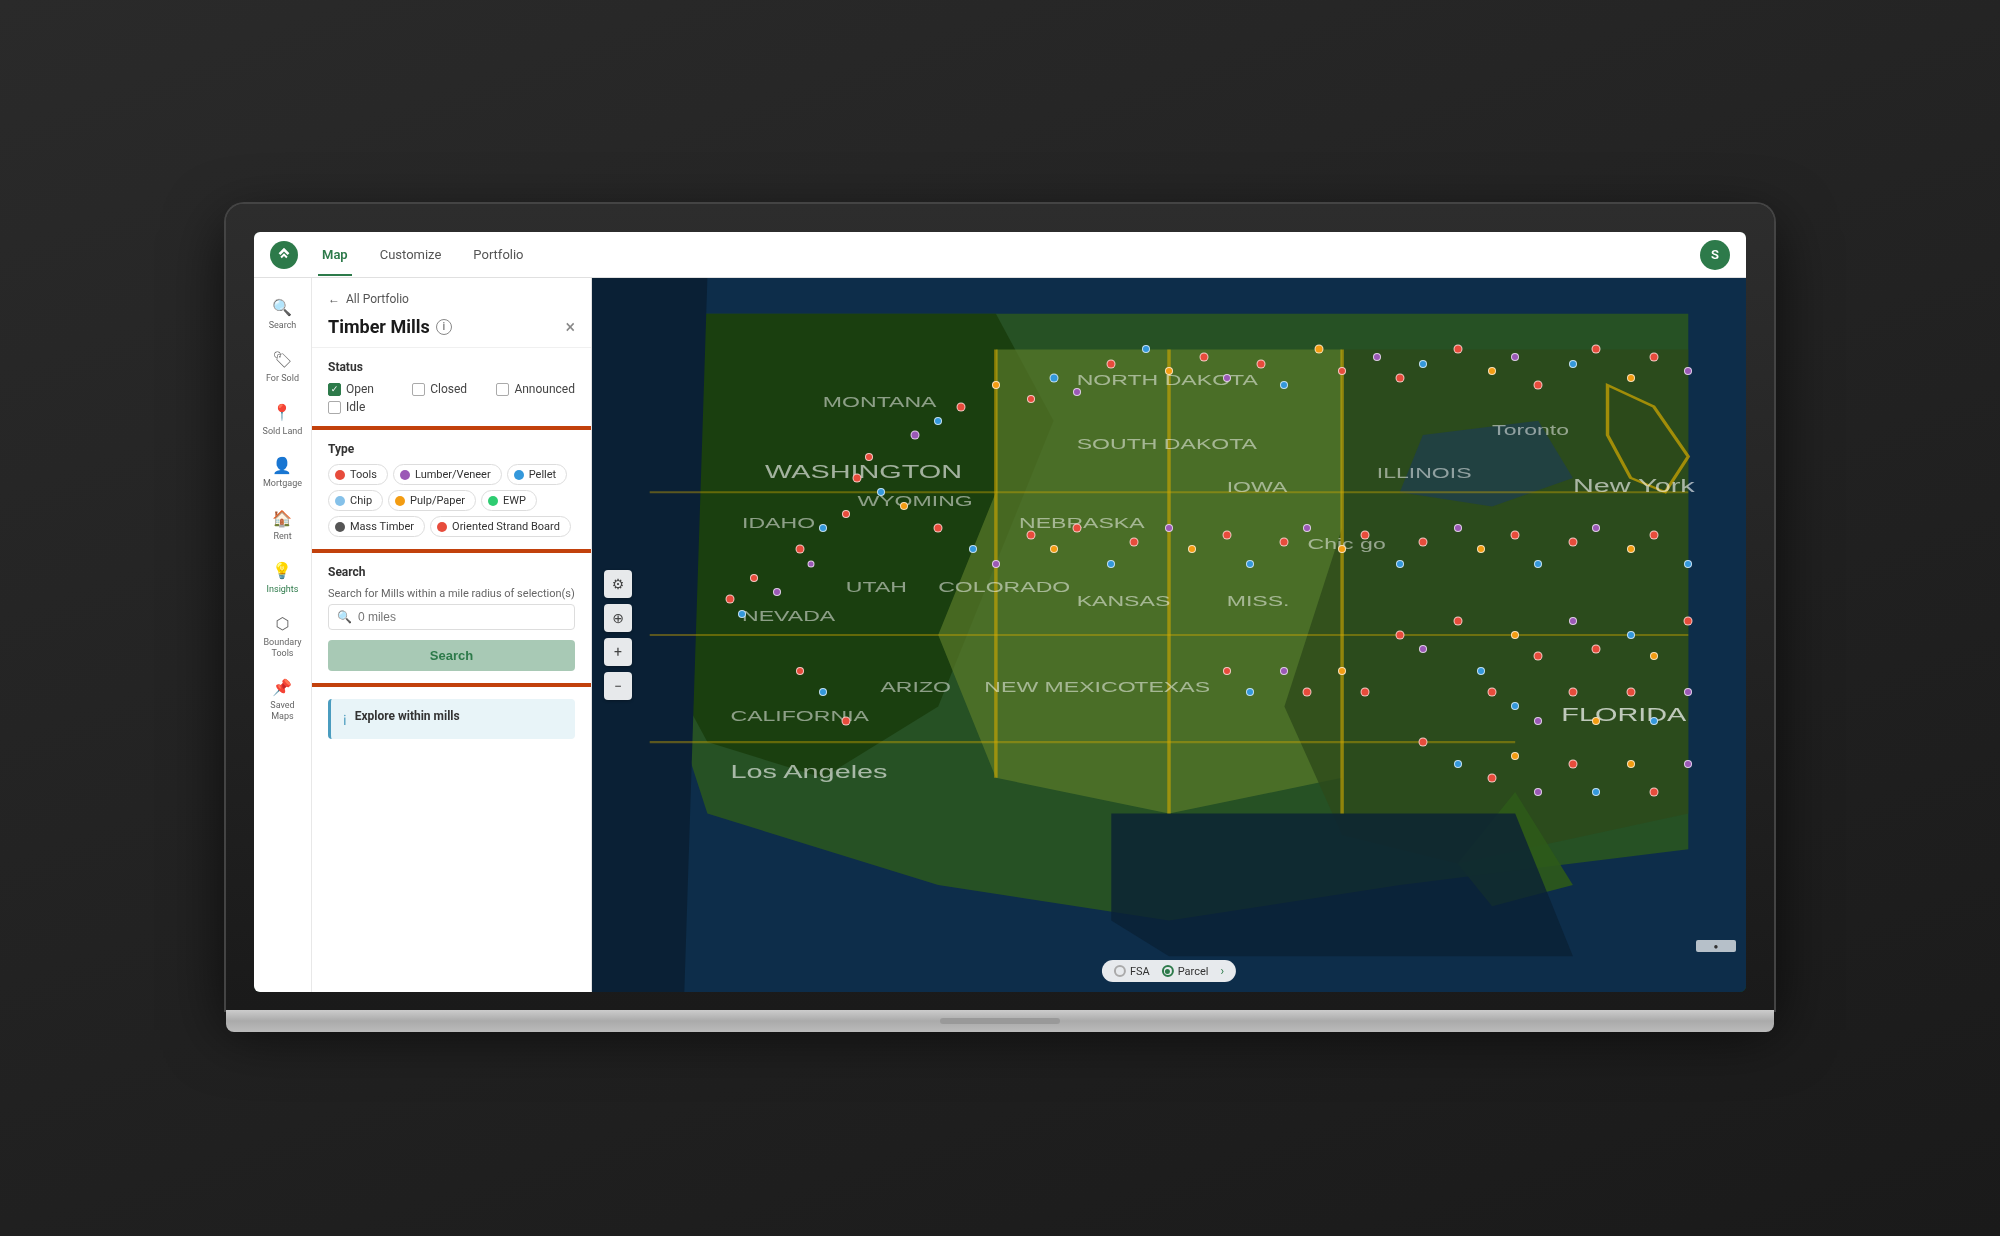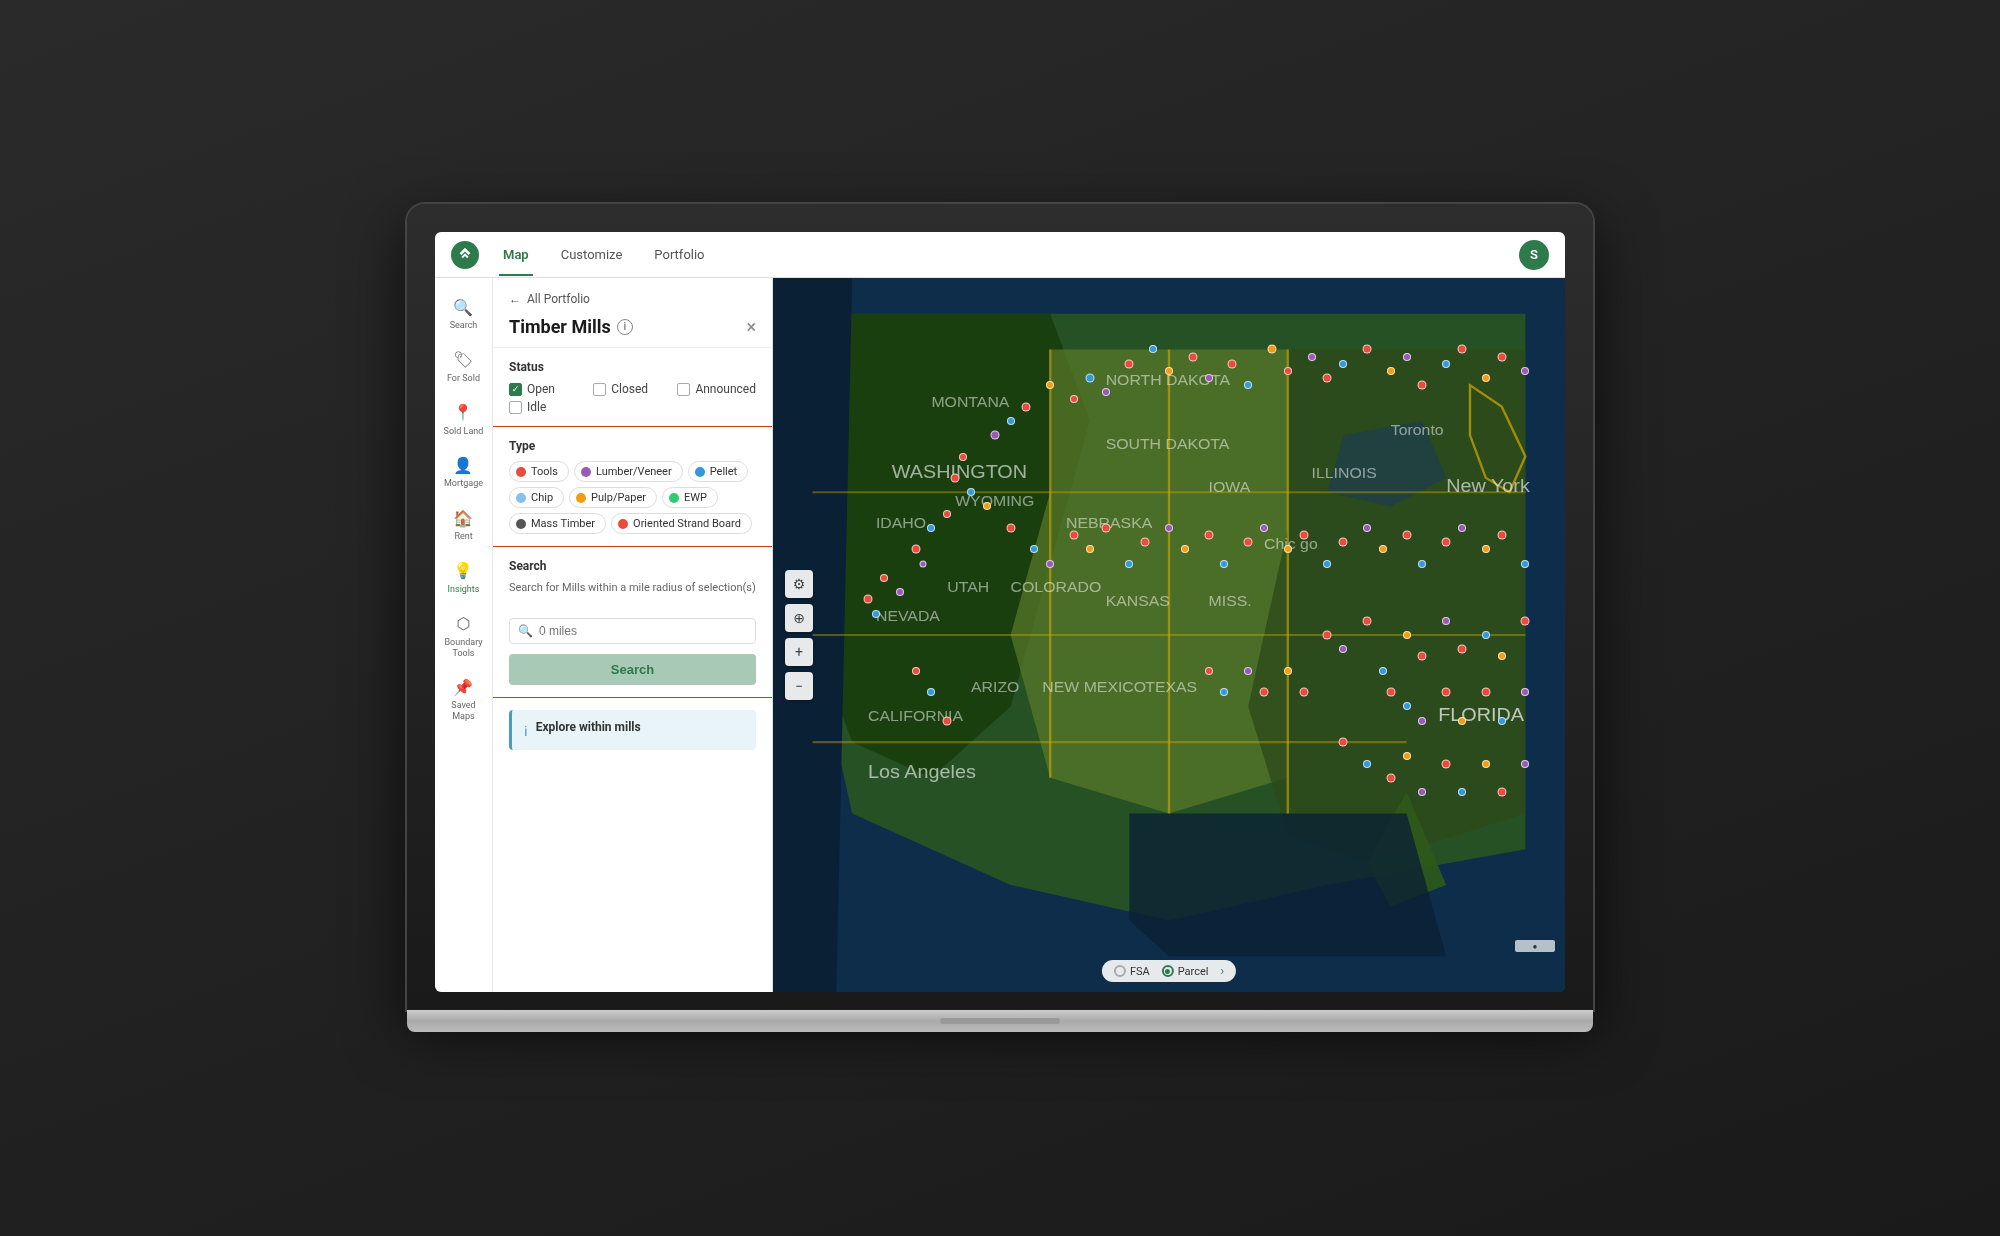--- a/index.html
+++ b/index.html
@@ -6,21 +6,21 @@
     body {
       background: linear-gradient(160deg, #2a2a2a 0%, #1a1a1a 100%);
       display: flex;
       align-items: center;
       justify-content: center;
       min-height: 100vh;
       font-family: -apple-system, BlinkMacSystemFont, 'Segoe UI', Roboto, sans-serif;
     }
 
     .laptop-outer {
-      width: 1186px;
+      width: 1548px;
       position: relative;
     }
 
     .laptop-screen-bezel {
       background: linear-gradient(180deg, #2d2d2d 0%, #1a1a1a 100%);
       border-radius: 18px 18px 0 0;
       padding: 28px 28px 18px 28px;
       box-shadow: 0 0 0 2px #444, 0 20px 60px rgba(0,0,0,0.7);
     }
 
@@ -200,21 +200,21 @@
     }
     .close-btn {
       cursor: pointer;
       color: #888;
       font-size: 18px;
       line-height: 1;
     }
 
     .panel-section {
       padding: 12px 16px;
-      border-bottom: 1px solid #c2410c;
+      border-bottom: 4px solid #c2410c;
     }
     .section-label {
       font-size: 12px;
       font-weight: 700;
       color: #333;
       margin-bottom: 8px;
     }
 
     
     .status-grid {
@@ -272,21 +272,21 @@
       width: 10px;
       height: 10px;
       border-radius: 50%;
       flex-shrink: 0;
     }
 
     
     .search-desc {
       font-size: 11px;
       color: #666;
-      margin-bottom: 24px;
+      margin-bottom: 4px;
     }
     .search-input-wrap {
       display: flex;
       align-items: center;
       border: 1px solid #ddd;
       border-radius: 4px;
       padding: 5px 8px;
       margin-bottom: 10px;
       gap: 6px;
     }

